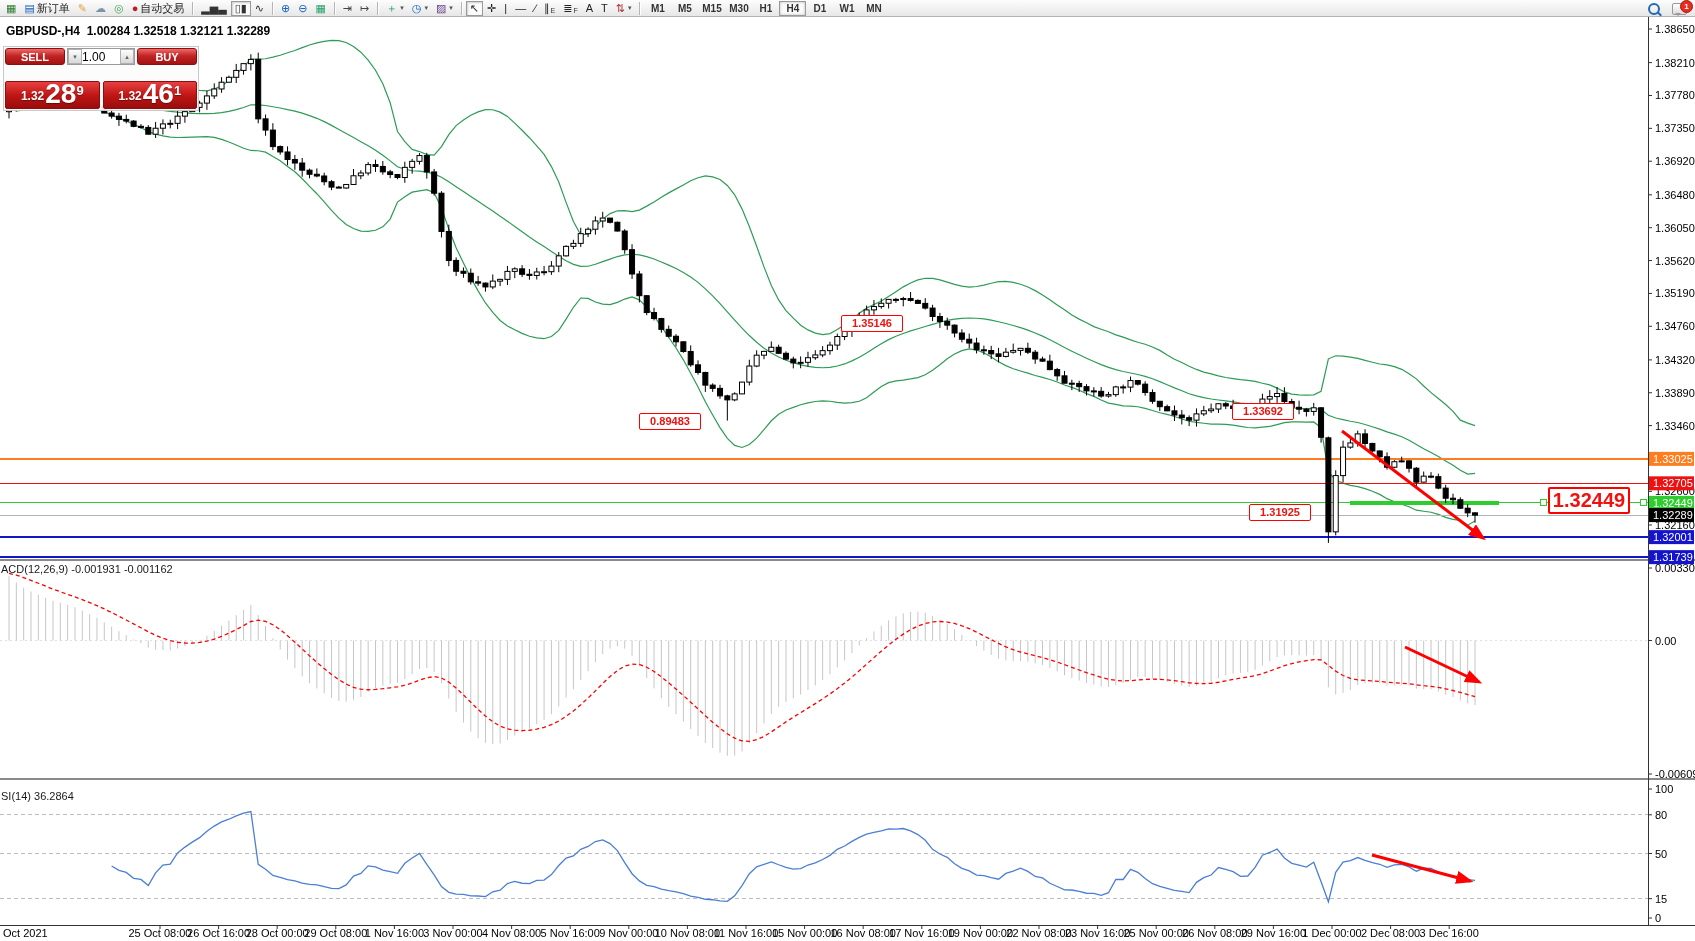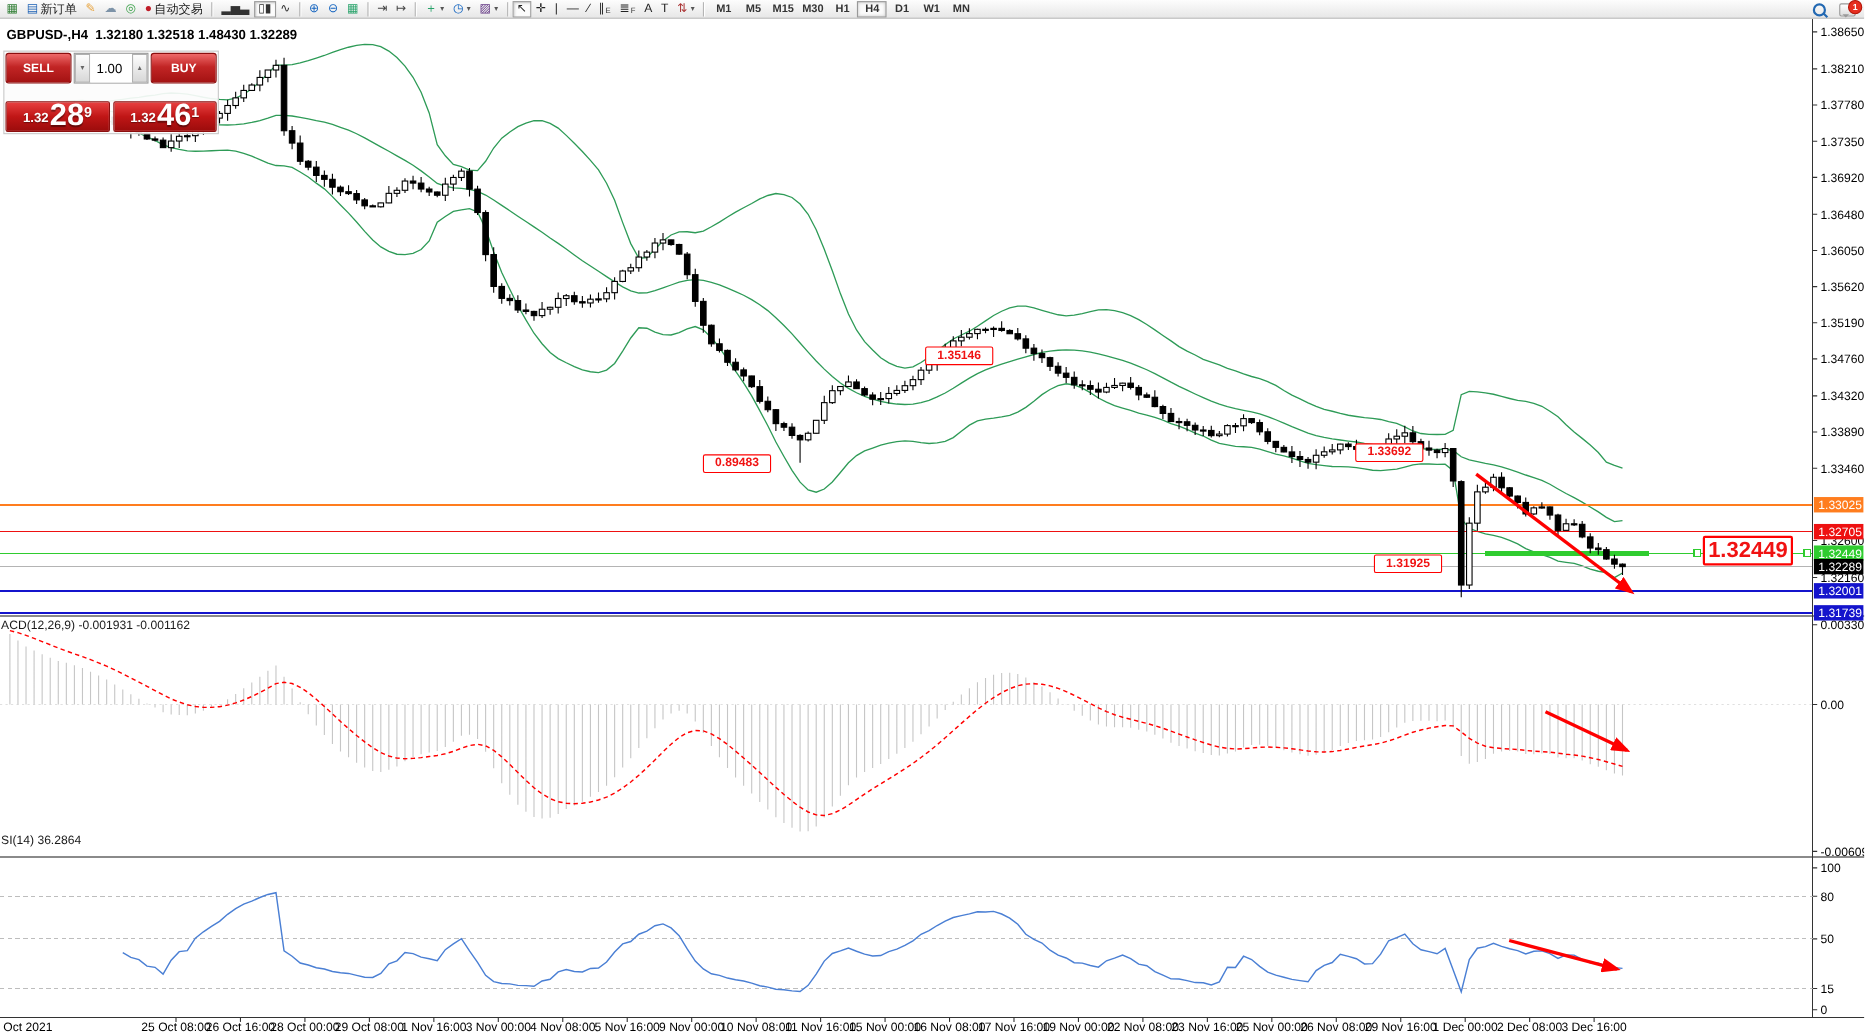--- a/index.html
+++ b/index.html
@@ -29,31 +29,31 @@
   .chat::after{content:"";position:absolute;left:2px;bottom:-5px;border:3px solid transparent;border-top-color:#999}
   .badge{position:absolute;top:-4px;right:-7px;background:#e62e1f;color:#fff;border-radius:50%;
          width:11px;height:11px;font:bold 8px/11px "Liberation Sans",sans-serif;text-align:center;border:1px solid #b31407}
   
   .chart-area{position:absolute;left:0;top:0;width:1695px;height:941px}
   #cv{position:absolute;left:0;top:17px}
   .chart-title{position:absolute;left:6px;top:24px;font:bold 12px "Liberation Sans",sans-serif;
                color:#000;white-space:pre;z-index:10}
   .ind-label{position:absolute;left:1px;font:11px "Liberation Sans",sans-serif;color:#1a1a1a;white-space:pre;z-index:10}
   #macd-label{top:563px}
-  #rsi-label{top:758px}
+  #rsi-label{top:790px}
   
   .trade-panel{position:absolute;left:3px;top:46px;width:196px;z-index:20;
                background:rgba(252,252,252,.92);border:1px solid #c9c9c9;padding:1px;box-sizing:border-box}
-  .tp-row1{display:flex;gap:2px;height:28px}
+  .tp-row1{display:flex;gap:2px;height:17px}
   .tp-btn{flex:0 0 60px;background:linear-gradient(#ef6a6a,#c22525 45%,#a31212);color:#fff;
           border:1px solid #8c0f0f;border-radius:3px;font:bold 11px "Liberation Sans",sans-serif;padding:0}
   .tp-spin{flex:1;display:flex;background:#fff;border:1px solid #9a9a9a;box-sizing:border-box}
   .tp-arrow{width:14px;background:linear-gradient(#fdfdfd,#d8d8d8);border:1px solid #b0b0b0;
             color:#666;font-size:7px;line-height:7px;padding:0}
-  .tp-vol{flex:1;width:28px;border:0;outline:0;text-align:center;font:12px "Liberation Sans",sans-serif;padding:0 3px 0 0}
+  .tp-vol{flex:1;width:28px;border:0;outline:0;text-align:left;font:12px "Liberation Sans",sans-serif;padding:0 3px 0 0}
   .tp-row2{margin-top:16px;display:flex;gap:3px;height:28px}
   .tp-price{flex:1;background:linear-gradient(#e84040,#c01616 50%,#9b0c0c);border:1px solid #8c0f0f;
             border-radius:2px;color:#fff;display:flex;align-items:flex-end;justify-content:center;
             padding-bottom:1px;text-shadow:0 1px 1px rgba(0,0,0,.4)}
   .tp-small{font:bold 12px "Liberation Sans",sans-serif;margin-right:1px;padding-bottom:4px}
   .tp-big{font:bold 28px/26px "Liberation Sans",sans-serif}
   .tp-sup{font:bold 13px "Liberation Sans",sans-serif;align-self:flex-start;margin-top:1px}
   
   .annot{position:absolute;background:#fff;border:1px solid #ff0000;color:#f01212;z-index:15;
          font:bold 11px/15px "Liberation Sans",sans-serif;text-align:center;width:60px;height:15px;border-radius:2px}
@@ -538,21 +538,21 @@
           <line x1="1449.20" y1="925" x2="1449.20" y2="929" stroke="#333"></line>
           <text x="1449.20" y="937" text-anchor="middle" font-family="Liberation Sans,sans-serif" font-size="11" fill="#000">3 Dec 16:00</text>
         </g>
         <g stroke="#fe0000" stroke-width="3" fill="none">
           <line x1="1342" y1="431" x2="1483" y2="538" marker-end="url(#ah)"></line>
           <line x1="1405" y1="647" x2="1479" y2="682" marker-end="url(#ah)"></line>
           <line x1="1372" y1="855" x2="1470" y2="881" marker-end="url(#ah)"></line>
         </g>
       </svg>
 
-    <div class="chart-title">GBPUSD-,H4  1.32180 1.32518 1.48430 1.32289</div>
+    <div class="chart-title">GBPUSD-,H4  1.00284 1.32518 1.32121 1.32289</div>
 
     <div class="trade-panel">
       <div class="tp-row1">
         <button class="tp-btn">SELL</button>
         <div class="tp-spin">
           <button class="tp-arrow">▾</button>
           <input class="tp-vol" value="1.00" style="">
           <button class="tp-arrow">▴</button>
         </div>
         <button class="tp-btn">BUY</button>

